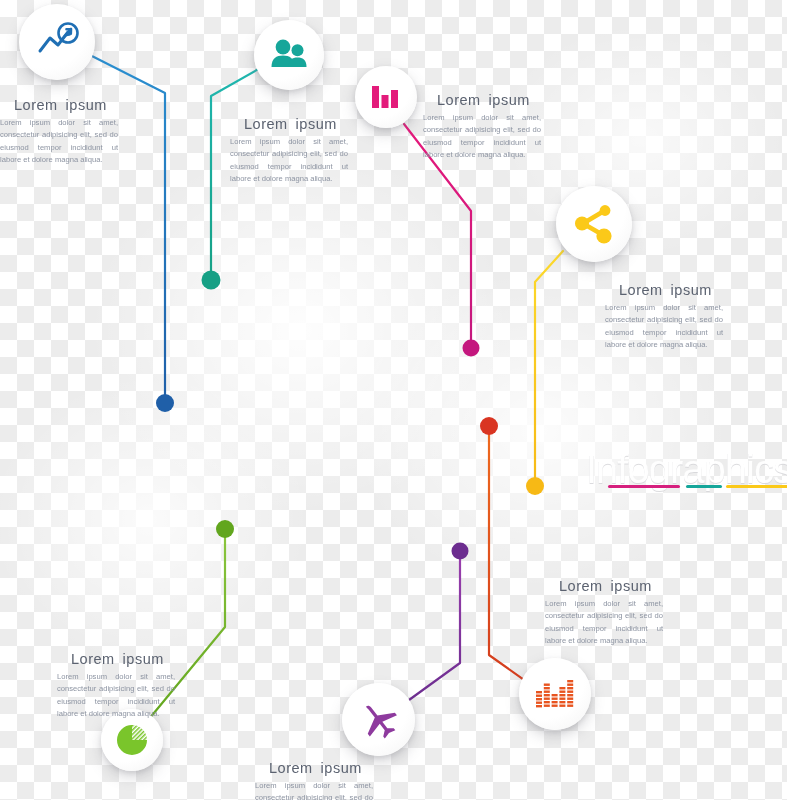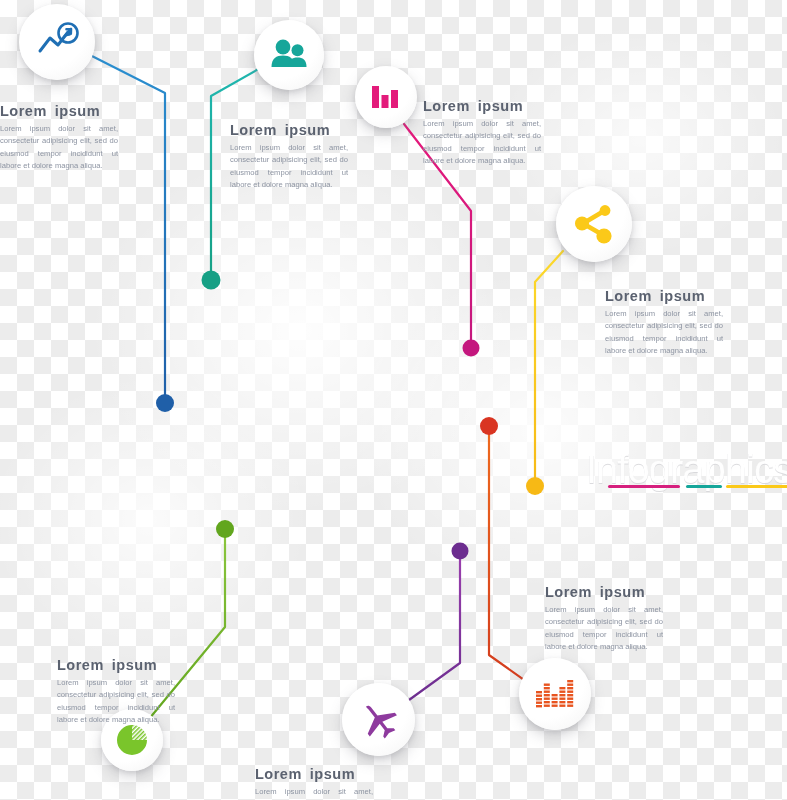--- a/index.html
+++ b/index.html
@@ -40,21 +40,21 @@
     background:radial-gradient(circle at 34% 28%, #ffffff 0%, #ffffff 58%, #f3f3f3 100%);
     box-shadow:0 6px 14px rgba(120,120,130,0.30), 0 2px 4px rgba(120,120,130,0.18);
     display:flex;align-items:center;justify-content:center;
   }
   .badge svg{display:block;}
 
   
   .tblock{position:absolute;}
   .tblock .h{
     font-size:14.5px;color:#5b6270;letter-spacing:0.5px;
-    font-weight:700;white-space:nowrap;margin:16px 0 4px 0;
+    font-weight:400;white-space:nowrap;margin:10px 0 4px 0;padding-left:14px;
   }
   .tblock .h .w2{margin-left:8px;}
   .tblock .b{
     font-size:7.6px;line-height:1.62;color:#8d94a2;
     text-align:justify;margin:0;
   }
   .tblock.narrow .b{width:118px;}
 
   
   #wm{

